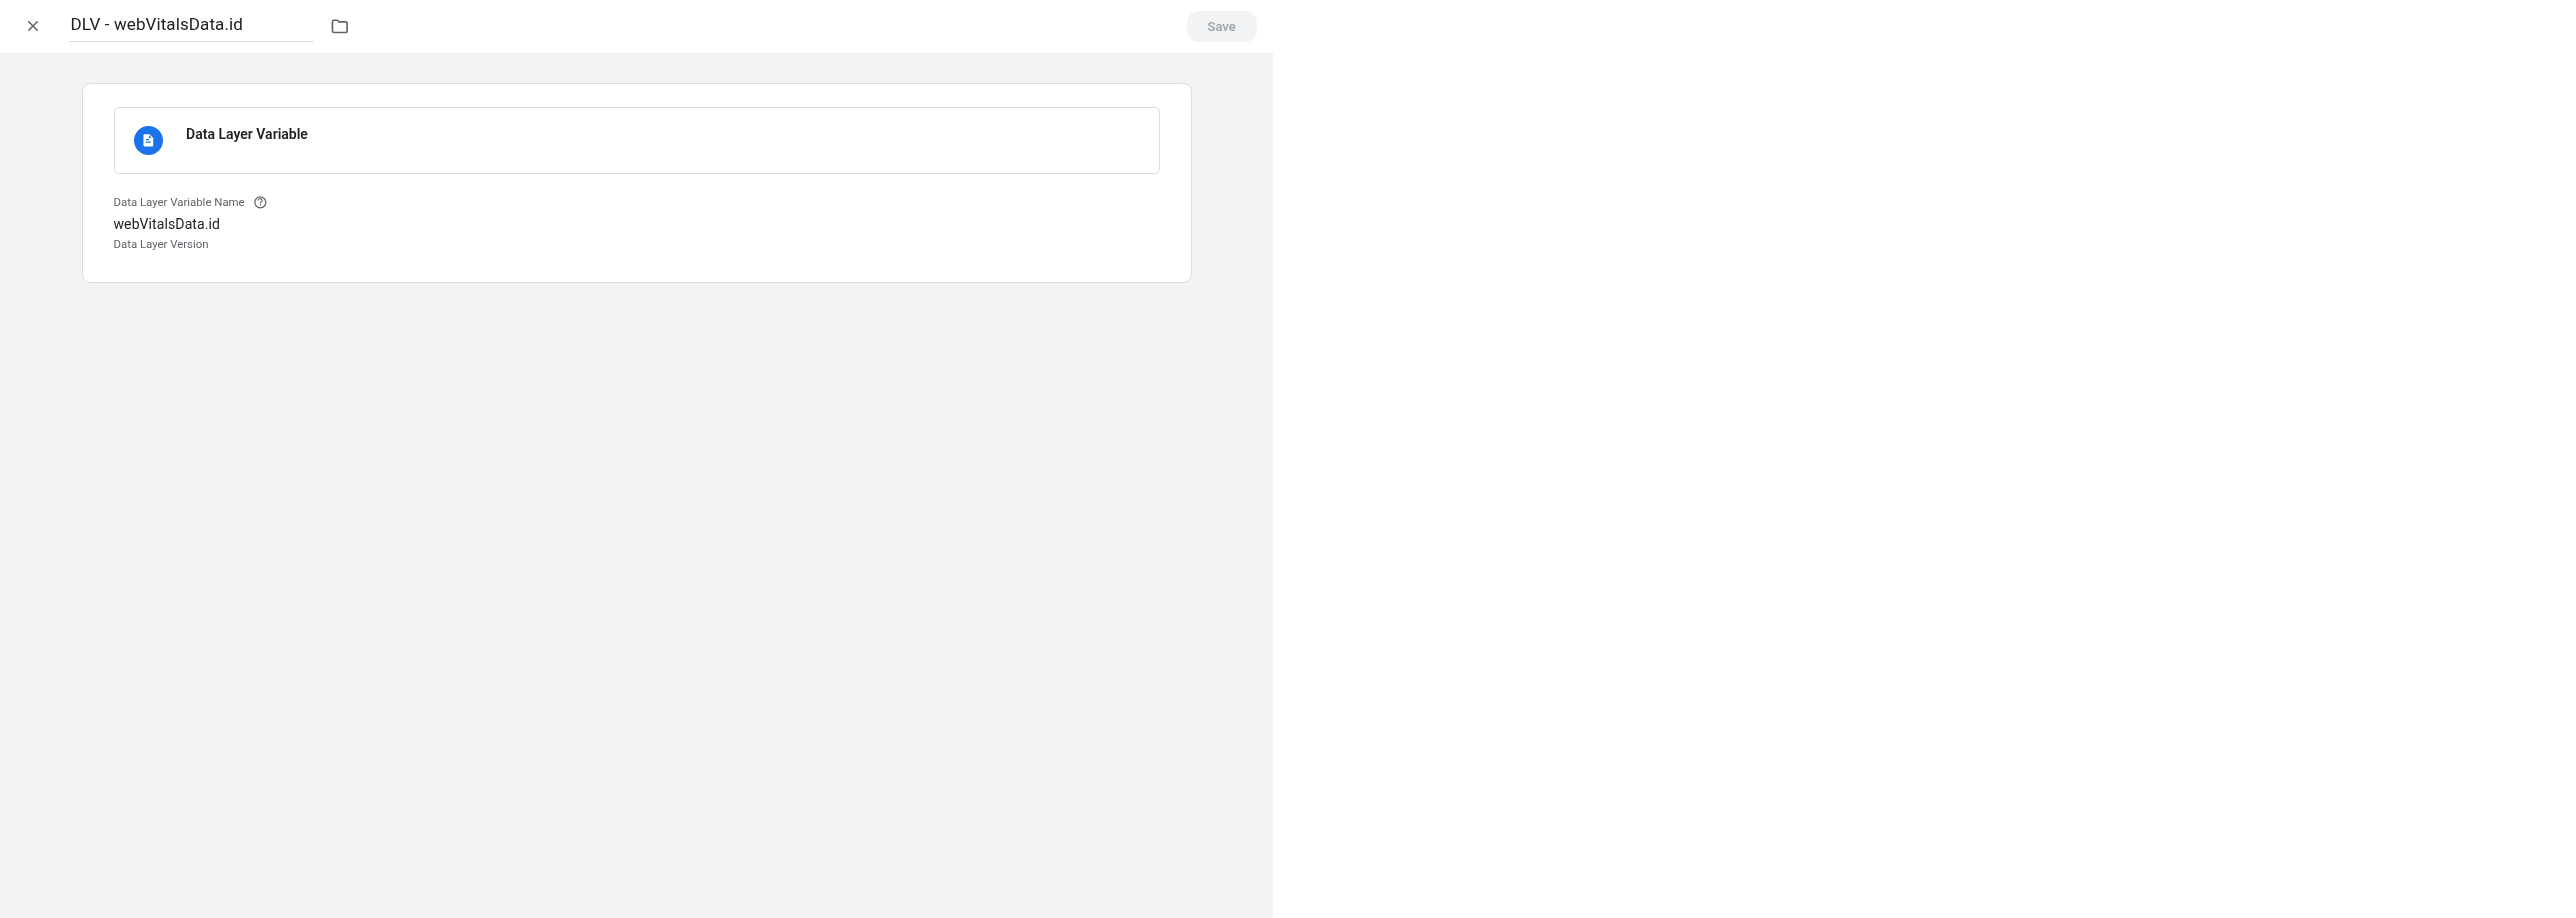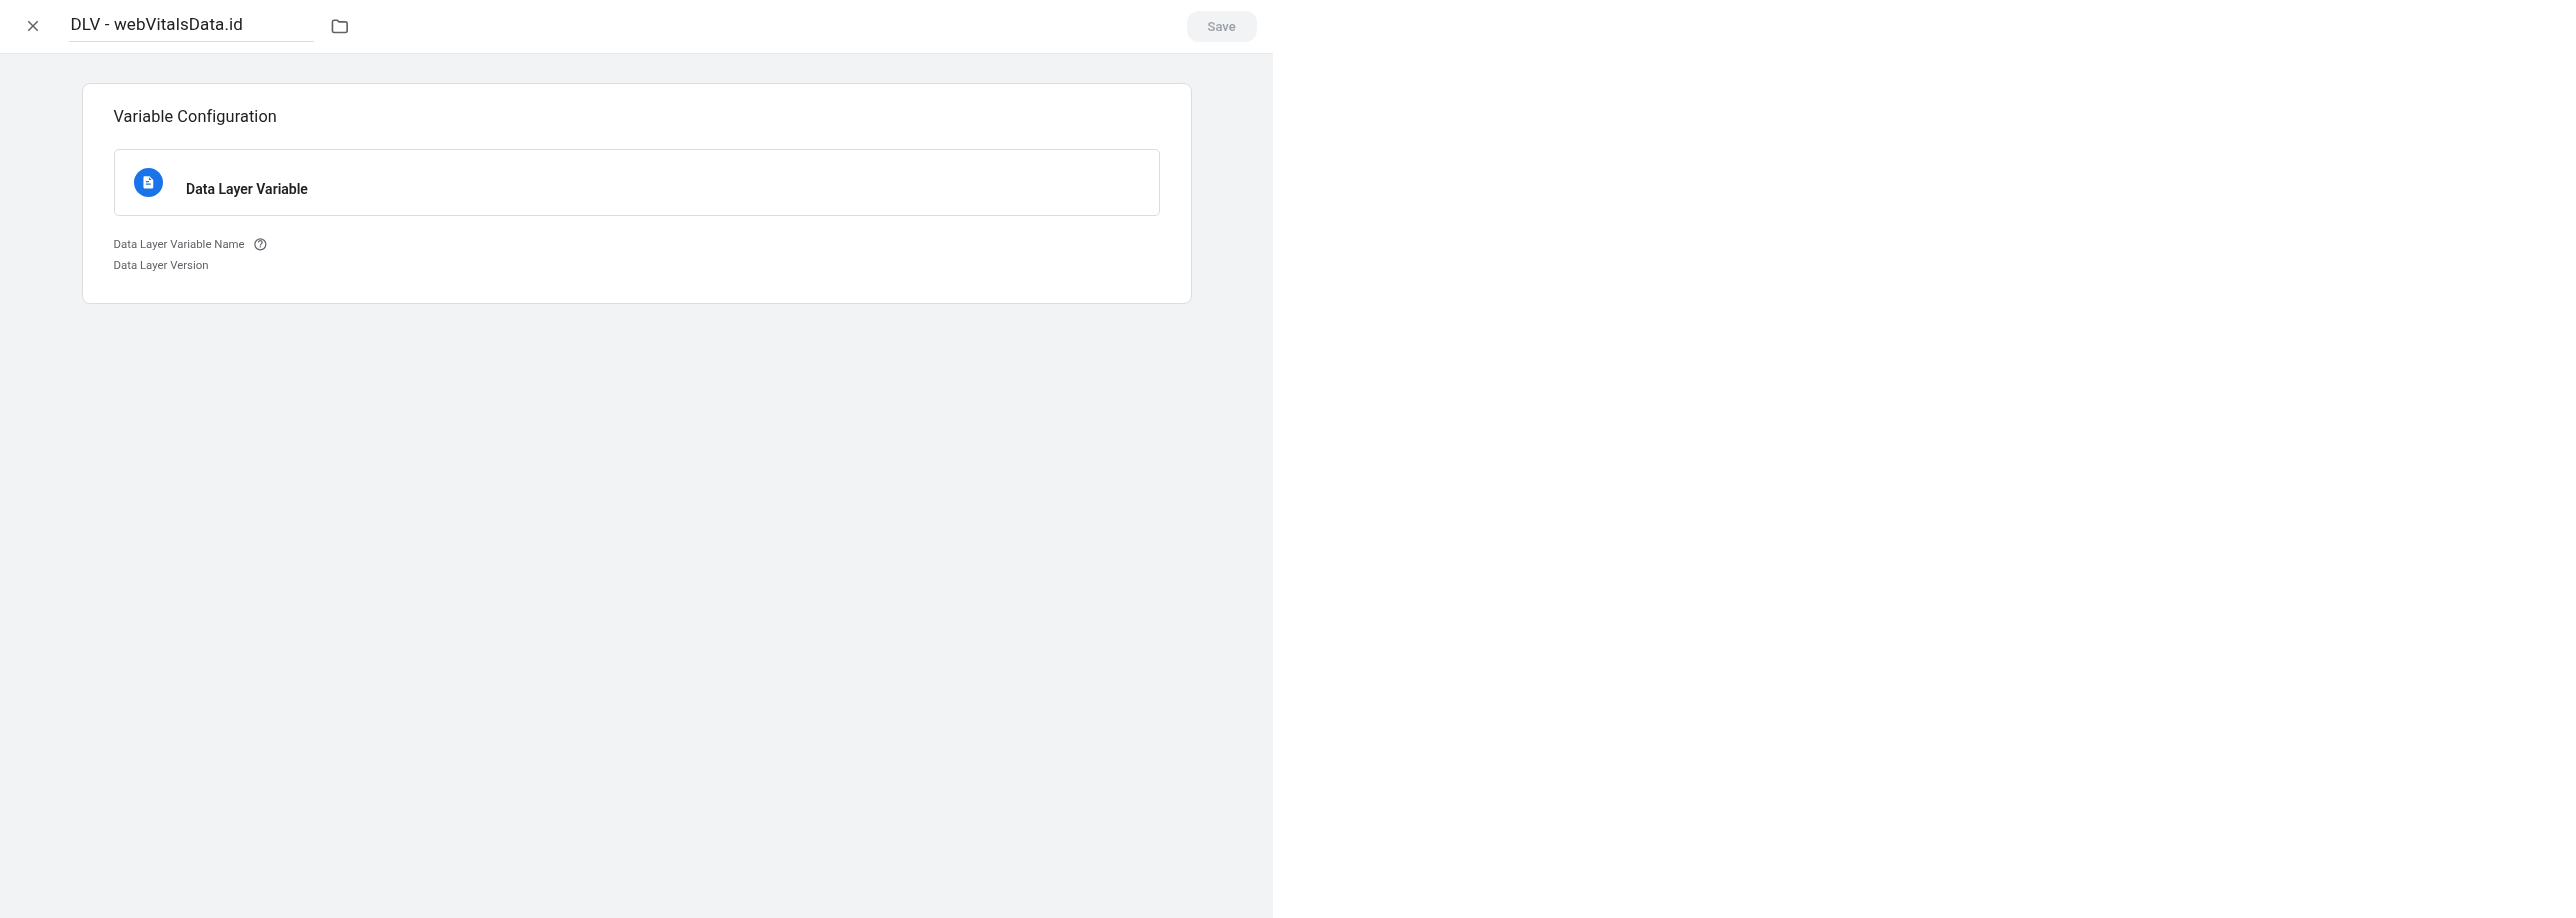--- a/index.html
+++ b/index.html
@@ -99,21 +99,21 @@
       margin-bottom: 6.5px;
       display: flex;
       align-items: center;
       gap: 8.2px;
     }
     .type-selector {
       border: 0.8px solid #dadce0;
       border-radius: 4.9px;
       padding: 18px 19.6px;
       display: flex;
-      align-items: flex-end;
+      align-items: flex-start;
       gap: 23px;
       cursor: pointer;
       margin-bottom: 21px;
     }
     .type-icon {
       width: 29px;
       height: 29px;
       background: #1a73e8;
       border-radius: 50%;
       display: flex;
@@ -177,41 +177,41 @@
         <svg viewBox="0 0 24 24">
             <path d="M3 6 a2 2 0 0 1 2 -2 h4 l2 2 h8 a2 2 0 0 1 2 2 v9 a2 2 0 0 1 -2 2 H5 a2 2 0 0 1 -2 -2 Z" stroke-linejoin="round"></path>
           </svg>
       </div>
       <div class="spacer"></div>
       <button class="save-btn">Save</button>
     </div>
 
     <div class="main-area">
       <div class="card">
-        <div class="card-title">Variable Configuration</div>
 
         <div class="type-selector">
           <div class="type-icon">
             <svg viewBox="0 0 24 24">
                 <path d="M14 2H6c-1.1 0-2 .9-2 2v16c0 1.1.9 2 2 2h12c1.1 0 2-.9 2-2V8l-6-6zm-1 10H8v-2h5v2zm3 4H8v-2h8v2zM13 8V3.5L17.5 8H13z"></path>
               </svg>
           </div>
           <div class="type-name">Data Layer Variable</div>
         </div>
 
         <div class="field-group">
           <div class="field-label">
             <span>Data Layer Variable Name</span>
             <span class="help-icon">
               <svg viewBox="0 0 24 24">
                   <circle cx="12" cy="12" r="9" fill="none" stroke="#5f6368" stroke-width="2"></circle>
                   <path fill="#5f6368" d="M11 17h2v-2h-2v2zm1-12c-2.2 0-4 1.8-4 4h2c0-1.1.9-2 2-2s2 .9 2 2c0 2-3 1.75-3 5h2c0-2.25 3-2.5 3-5 0-2.2-1.8-4-4-4z"></path>
                 </svg>
             </span>
           </div>
+          <div class="field-value">webVitalsData.id</div>
         </div>
 
         <div class="field-group" style="margin-bottom:0">
           <div class="field-label">
             <span>Data Layer Version</span>
           </div>
         </div>
       </div>
     </div>
   </div>

